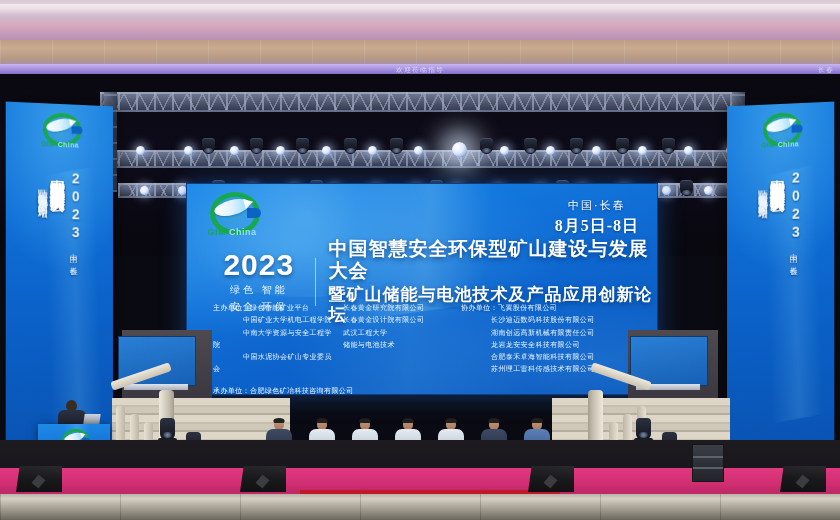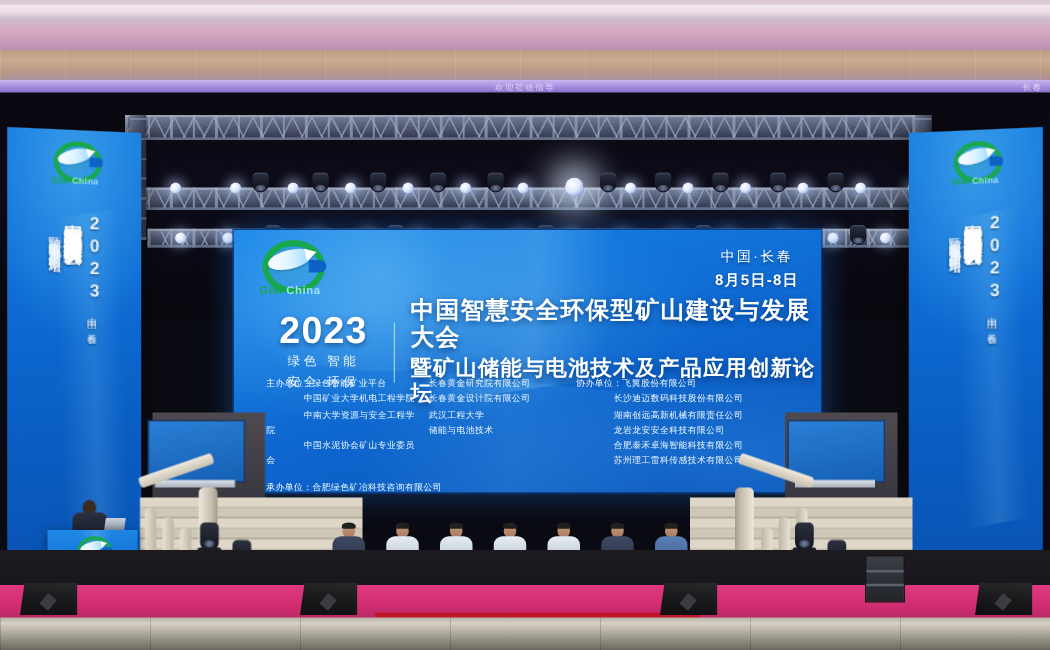--- a/index.html
+++ b/index.html
@@ -143,21 +143,21 @@
     transform:rotate(6deg);
   }
   .screen .glowtl{
     position:absolute;left:-6%;top:-22%;width:62%;height:76%;border-radius:50%;
     background:radial-gradient(circle,rgba(150,225,255,.30),rgba(255,255,255,0) 70%);
   }
 
   .s-logo{position:absolute;left:16px;top:8px;}
   .s-datebox{position:absolute;right:18px;top:14px;text-align:center;color:#fff;}
   .s-city{font-size:11px;letter-spacing:2px;text-shadow:0 1px 2px rgba(0,40,90,.6);}
-  .s-date{font-size:12px;margin-top:3px;letter-spacing:1px;font-weight:bold;text-shadow:0 1px 2px rgba(0,40,90,.6);}
+  .s-date{font-size:16px;margin-top:3px;letter-spacing:1px;font-weight:bold;text-shadow:0 1px 2px rgba(0,40,90,.6);font-family:Liberation Serif, serif;}
 
   .title-row{position:absolute;left:28px;top:54px;display:flex;align-items:center;}
   .yearblk{width:96px;text-align:center;color:#fff;}
   .yr{font-size:30px;font-weight:bold;letter-spacing:1px;line-height:1;
       text-shadow:0 2px 4px rgba(0,45,100,.6);}
   .yr-sub{margin-top:3px;font-size:10px;letter-spacing:3px;color:#eaf6ff;line-height:1.35;}
   .vbar{width:2px;height:48px;background:rgba(255,255,255,.55);margin:0 12px;}
   .titles{color:#fff;}
   .t1{font-size:19px;font-weight:bold;letter-spacing:1px;line-height:1.15;
       text-shadow:0 2px 5px rgba(0,40,95,.65);}

